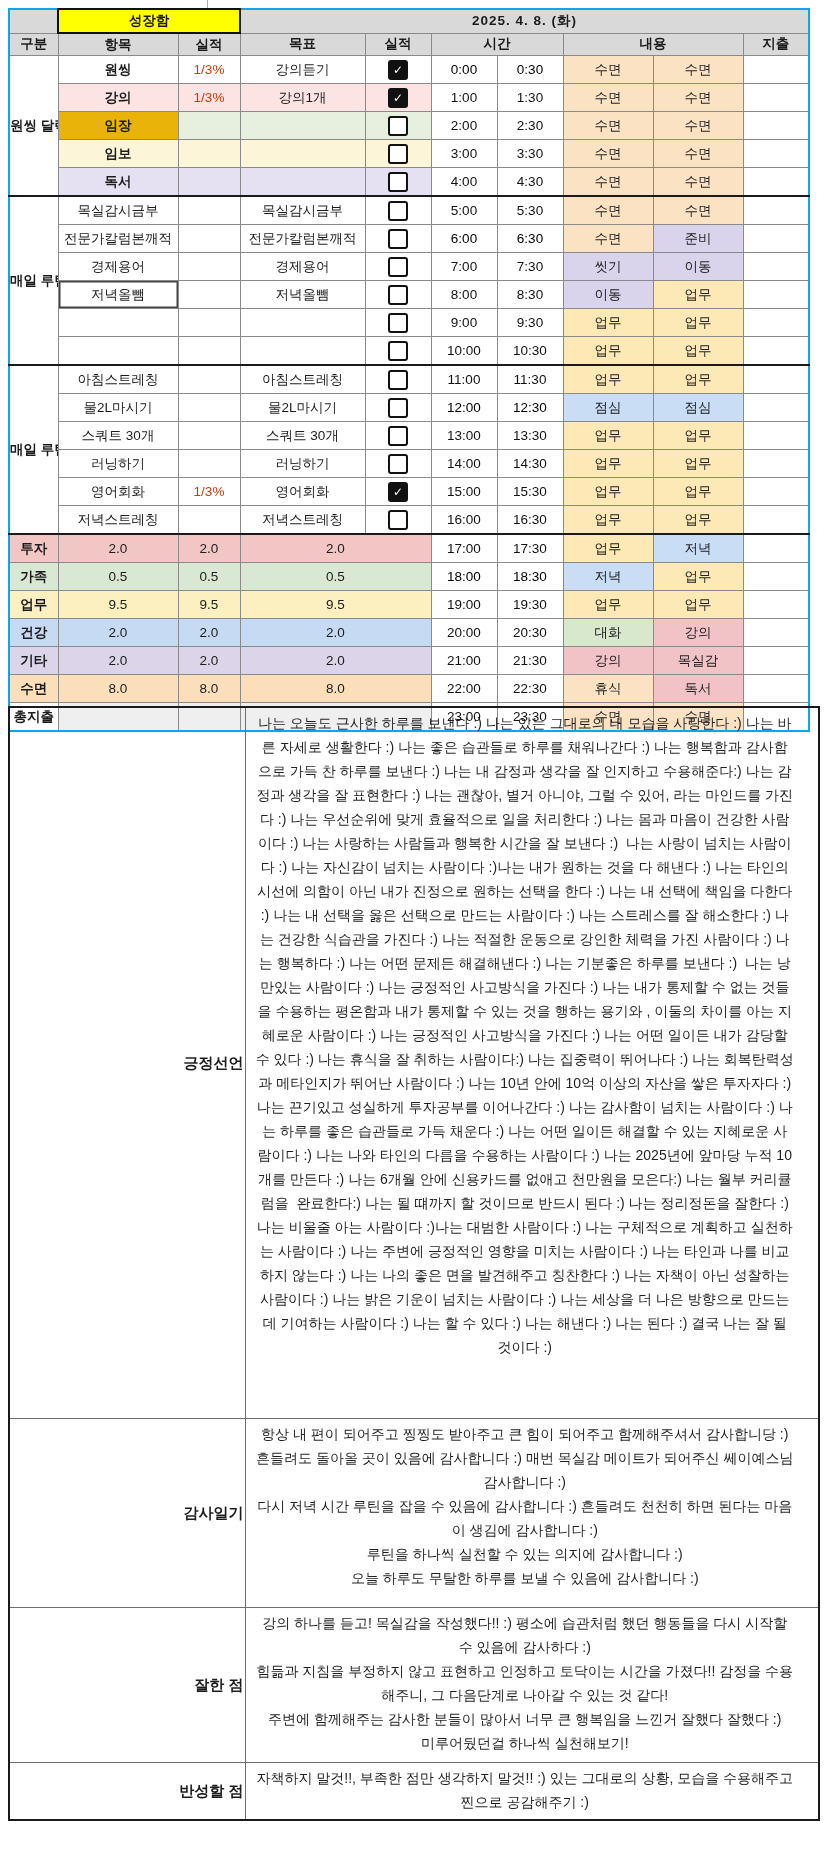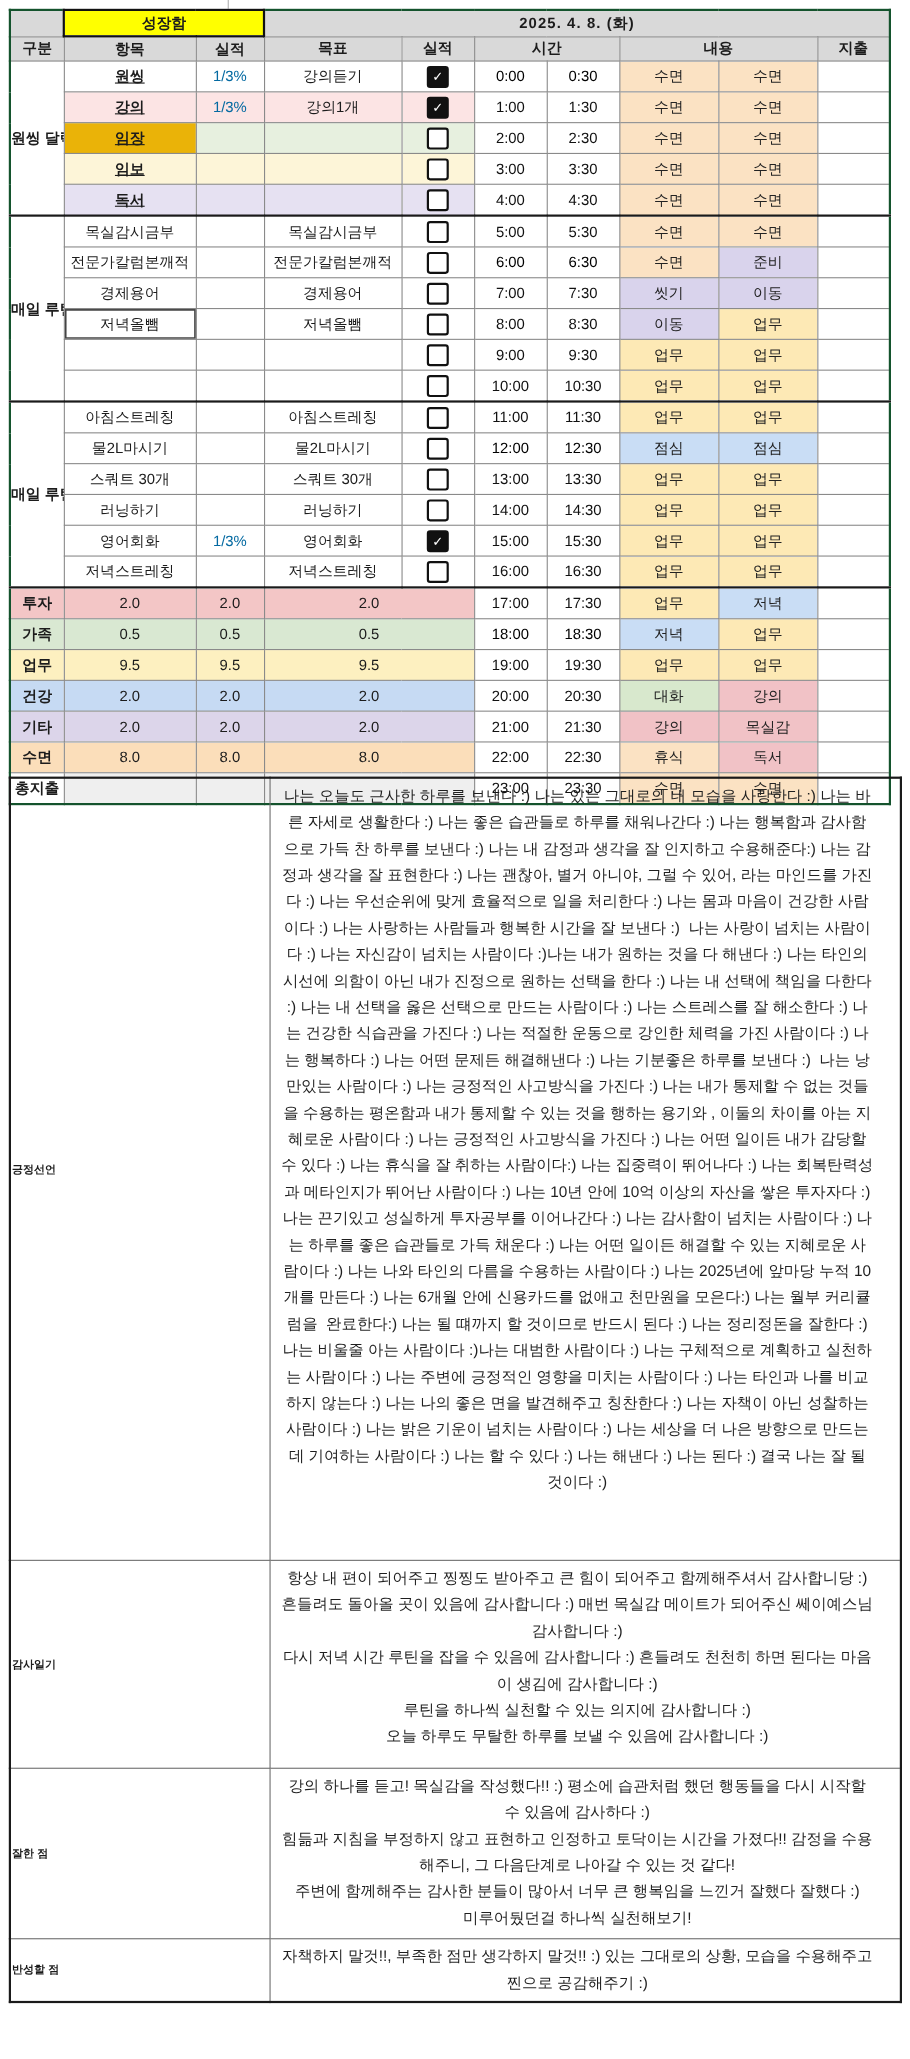--- a/index.html
+++ b/index.html
@@ -1,50 +1,50 @@
 <!DOCTYPE html>
 <html><head>
 <meta charset="utf-8">
 <style>
   html,body{margin:0;padding:0;background:#fff;}
   .page{position:relative;width:827px;height:1872px;background:#ffffff;overflow:hidden;
         font-family:"Liberation Sans","DejaVu Sans",sans-serif;color:#1c1c1c;}
   .guide{position:absolute;left:207px;top:0;width:1px;height:8px;background:#b0b0b0;}
 
   table{border-collapse:collapse;table-layout:fixed;}
-  #main-table{position:absolute;left:8px;top:8px;width:668px;border:2px solid #14532d;}
+  #main-table{position:absolute;left:8px;top:8px;width:668px;border:2px solid #0ea5e9;}
   #main-table td,#main-table th{border:1px solid #8a8a8a;padding:0;text-align:center;
         vertical-align:middle;overflow:hidden;white-space:nowrap;font-size:13.5px;}
   .band td{height:22px;}
   .gray{background:#d9d9d9;}
   .badge{background:#ffff00;font-weight:bold;font-size:14.5px;border:2px solid #111 !important;}
   .dateb{font-weight:bold;font-size:15px;letter-spacing:1px;}
   .hdr th{height:21px;background:#d9d9d9;font-weight:bold;font-size:13.5px;border-bottom:2px solid #1a1a1a;}
   .drow td{height:27px;}
   .gcell{font-weight:bold;font-size:14px;white-space:pre-line;line-height:19px;background:#fff;}
   .itm{font-size:13.5px;}
-  .ib{font-weight:bold;font-size:14px;text-decoration:underline;}
-  .perf{font-size:12px;color:#0369a1;margin-top:44px;}
+  .ib{font-weight:bold;font-size:14px;}
+  .perf{font-size:12px;color:#c2410c;margin-top:44px;}
   .tcell{font-size:14px;color:#111;}
   .tbold{font-weight:normal;color:#000;}
   .ccell{font-size:13.5px;color:#222;}
   .sum-label{font-weight:bold;font-size:14.5px;}
   .sum-val{font-size:14px;}
   .tsep{border-top:2px solid #1a1a1a !important;}
   .tsep td{border-top:2px solid #1a1a1a;}
   .dsep td{border-top:1.5px solid #4a4a4a;}
   .sel{box-shadow:inset 0 0 0 1.5px #444;}
   .cb{width:16px;height:16px;border:2.2px solid #111;border-radius:3px;margin:0 auto;
       background:#fff;display:flex;align-items:center;justify-content:center;}
   .cb.on{background:#111;}
   .cb .tick{color:#fff;font-size:12px;font-weight:bold;line-height:1;}
 
   #sections-table{position:absolute;left:8px;top:706px;width:810px;border:2px solid #1a1a1a;}
   #sections-table td{border:1px solid #6e6e6e;vertical-align:middle;}
-  #sections-table td.label{text-align:left;font-weight:bold;font-size:10px;white-space:nowrap;}
+  #sections-table td.label{text-align:right;font-weight:bold;font-size:15px;white-space:nowrap;}
   #sections-table td.content{text-align:center;vertical-align:top;white-space:pre-wrap;
       word-break:break-all;padding:3px 24px 3px 10px;font-size:14px;line-height:24px;color:#1f1f1f;}
   tr.sec-affirmation td{height:704px;}
   tr.sec-affirmation td.content{padding-top:36px;font-size:15px;line-height:29.5px;}
   tr.sec-gratitude td{height:182px;}
   tr.sec-gratitude td.content{line-height:26px;padding-top:8px;}
   tr.sec-plan td{height:52px;}
   tr.sec-well-done td{height:148px;}
   tr.sec-reflection td{height:50px;}
   tr.secsep td{border-top:2px solid #2a2a2a;}

